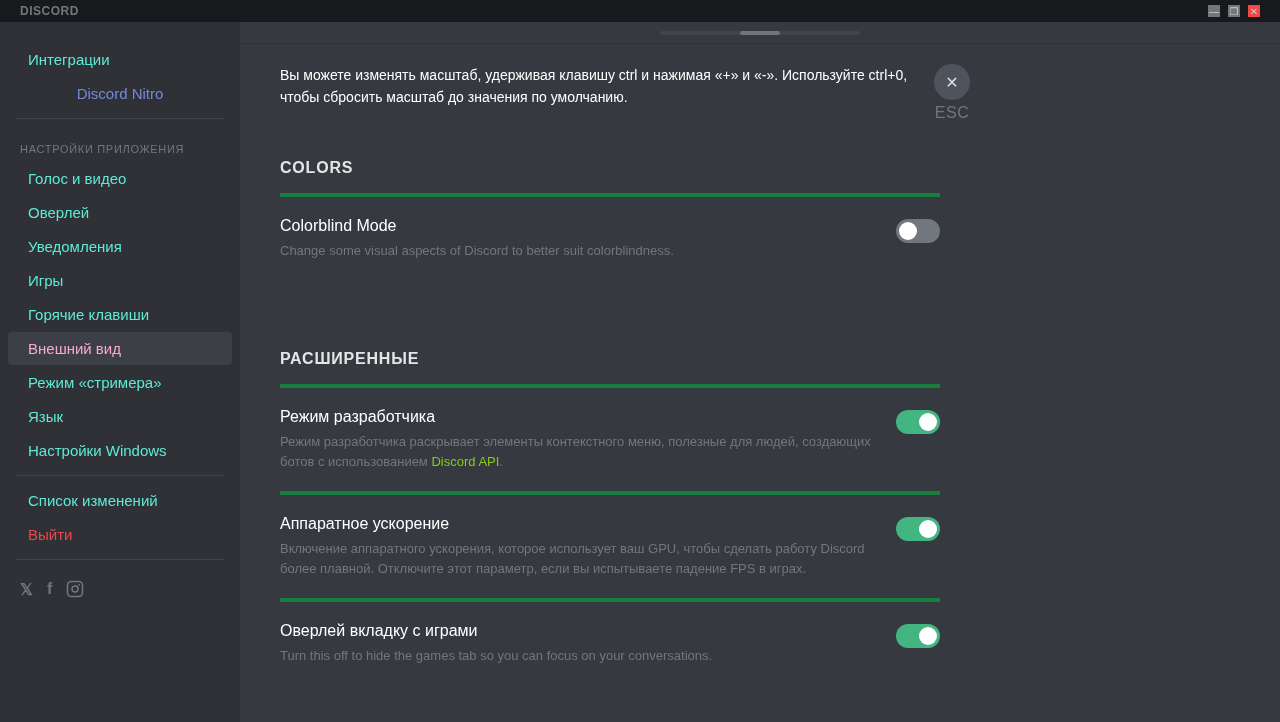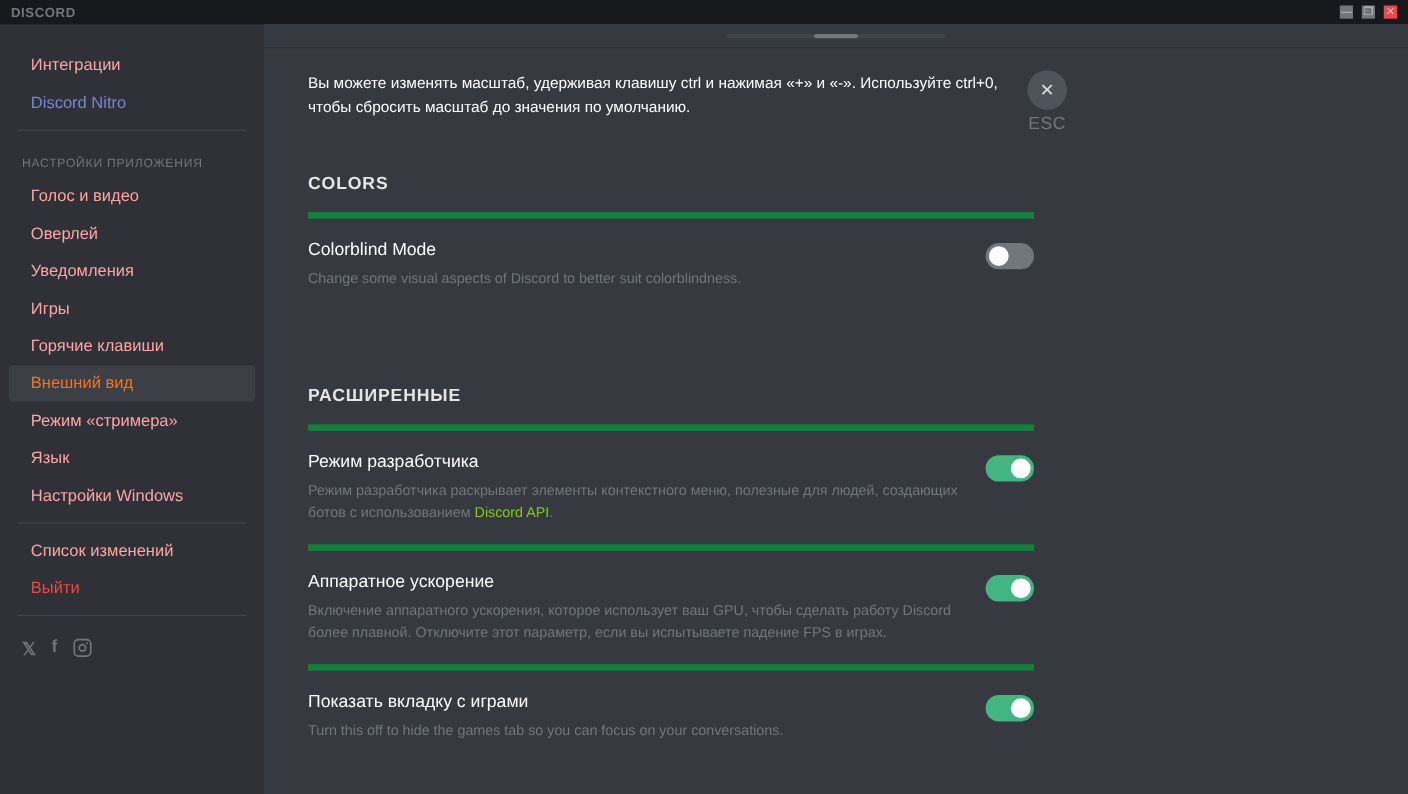--- a/index.html
+++ b/index.html
@@ -19,21 +19,21 @@
       height: 722px;
     }
 
     
     .title-bar {
       height: 22px;
       background: #18191c;
       display: flex;
       align-items: center;
       justify-content: space-between;
-      padding: 0 10px;
+      padding: 0 20px;
       flex-shrink: 0;
     }
     .title-bar-title {
       font-size: 12px;
       color: #72767d;
       font-weight: 600;
       letter-spacing: 0.5px;
     }
     .title-bar-controls {
       display: flex;
@@ -68,31 +68,32 @@
       overflow-y: auto;
     }
     .sidebar::-webkit-scrollbar { width: 4px; }
     .sidebar::-webkit-scrollbar-track { background: transparent; }
     .sidebar::-webkit-scrollbar-thumb { background: #202225; border-radius: 2px; }
 
     .sidebar-item {
       padding: 8px 20px;
       cursor: pointer;
       font-size: 15px;
-      color: #fca5a5;
+      color: #5eead4;
       border-radius: 4px;
       margin: 1px 8px;
     }
     .sidebar-item.active {
       background: #3c3f45;
-      color: #f97316;
+      color: #f9a8d4;
     }
     .sidebar-item.nitro {
       color: #7289da;
       font-weight: 500;
+      text-align: center;
     }
     .sidebar-item.logout {
       color: #f04747;
     }
 
     .sidebar-section-label {
       padding: 16px 20px 6px 20px;
       font-size: 11px;
       font-weight: 400;
       color: #72767d;
@@ -201,21 +202,21 @@
       margin: 30px 0 16px 0;
       padding-top: 10px;
     }
 
     
     .setting-row {
       display: flex;
       align-items: flex-start;
       justify-content: space-between;
       padding: 20px 0;
-      border-top: 6px solid #15803d;
+      border-top: 4px solid #15803d;
     }
     .setting-row:first-of-type {
       border-top: 1px solid #40444b;
     }
 
     .setting-info {
       flex: 1;
       padding-right: 20px;
     }
     .setting-title {
@@ -422,21 +423,21 @@
             <div class="setting-desc">Включение аппаратного ускорения, которое использует ваш GPU, чтобы сделать работу Discord более плавной. Отключите этот параметр, если вы испытываете падение FPS в играх.</div>
           </div>
           <label class="toggle">
             <input type="checkbox" checked="" style="">
             <span class="toggle-slider on"></span>
           </label>
         </div>
 
         <div class="setting-row">
           <div class="setting-info">
-            <div class="setting-title">Показать вкладку с играми</div>
+            <div class="setting-title">Оверлей вкладку с играми</div>
             <div class="setting-desc">Turn this off to hide the games tab so you can focus on your conversations.</div>
           </div>
           <label class="toggle">
             <input type="checkbox" checked="" style="">
             <span class="toggle-slider on"></span>
           </label>
         </div>
 
       </div>
     </div>

